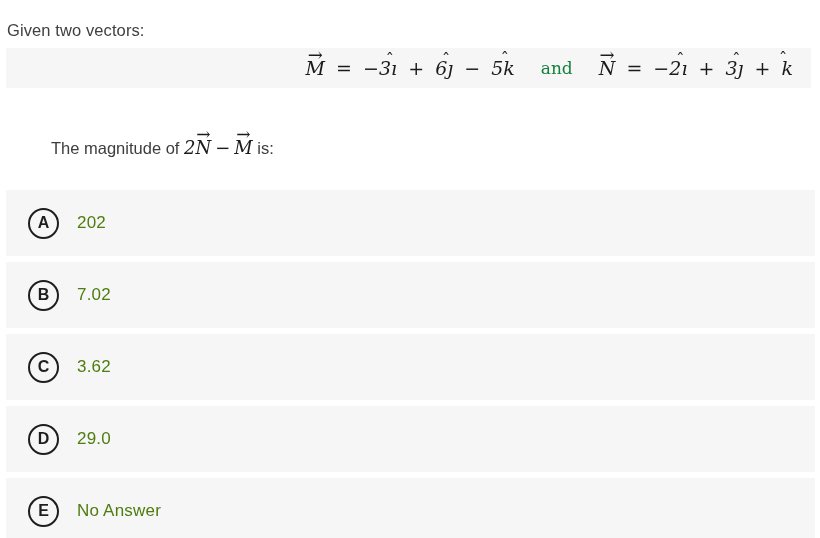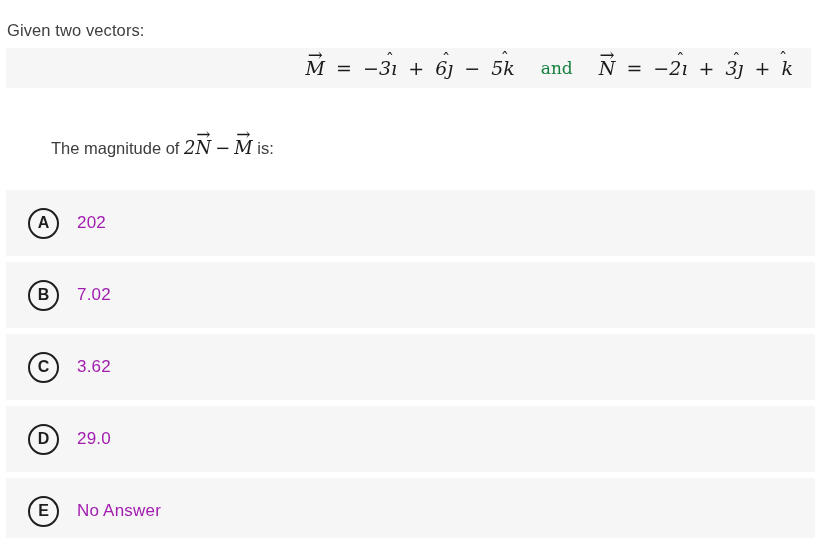--- a/index.html
+++ b/index.html
@@ -141,21 +141,21 @@
     align-items: center;
     justify-content: center;
     font-size: 16px;
     font-weight: bold;
     color: #1e1e1e;
     box-sizing: border-box;
   }
   .option-label {
     margin-left: 18px;
     font-size: 17px;
-    color: #a21caf;
+    color: #4d7c0f;
     letter-spacing: 0.2px;
   }
 </style>
 </head>
 <body>
 
 <div class="intro">Given two vectors:</div>
 
 <div class="formula-band">
   <span class="math">

